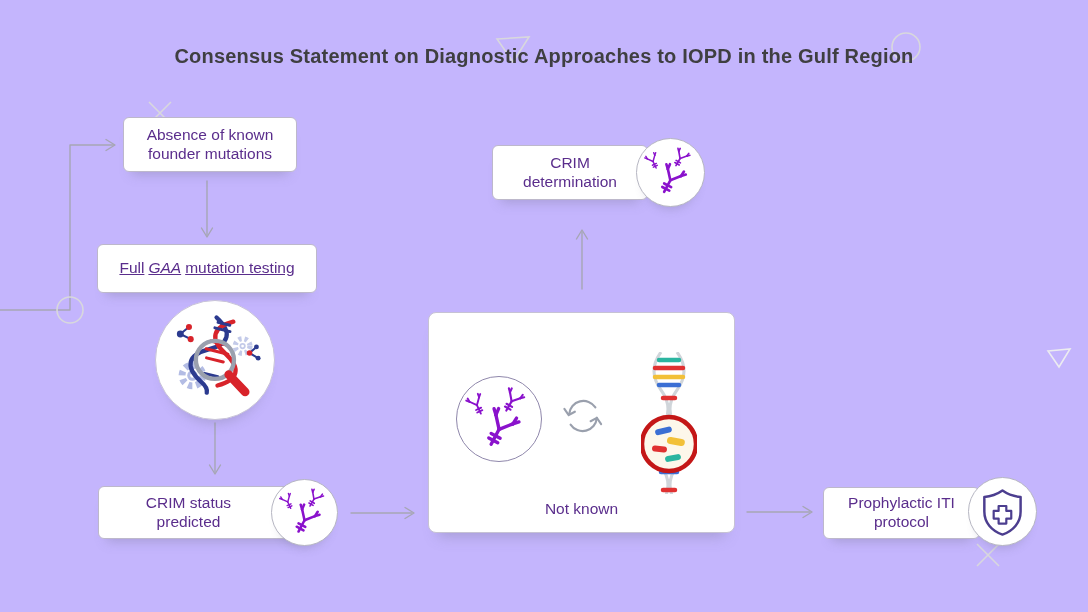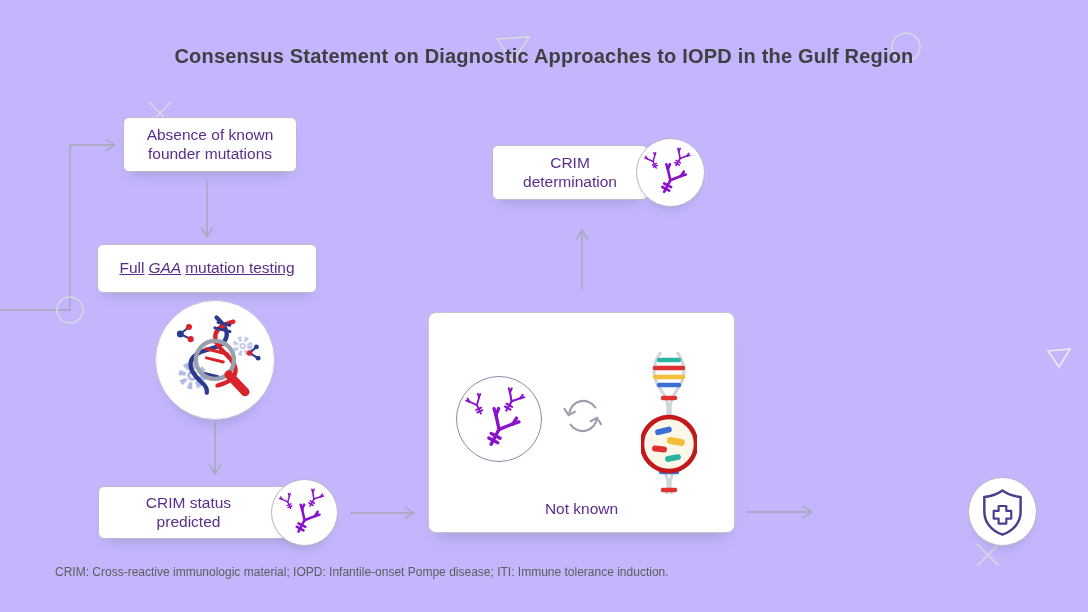--- a/index.html
+++ b/index.html
@@ -205,24 +205,26 @@
         <rect x="14" y="76" width="17" height="6" rx="3" fill="#3b6fd4" transform="rotate(-14 22 79)"></rect>
         <rect x="26" y="86" width="18" height="7" rx="3.5" fill="#f2c038" transform="rotate(10 35 89)"></rect>
         <rect x="11" y="94" width="15" height="6" rx="3" fill="#e03131" transform="rotate(6 18 97)"></rect>
         <rect x="24" y="103" width="16" height="6" rx="3" fill="#2bb5a0" transform="rotate(-10 32 106)"></rect>
       </g>
       <circle cx="28" cy="92" r="27" fill="none" stroke="#c41717" stroke-width="4.5"></circle>
     </svg>
     <div id="notknown">Not known</div>
   </div>
 
+  <div class="node" id="box-proph">
+    <span>Prophylactic ITI protocol</span>
+  </div>
   <div class="badge" id="badge-shield">
     <svg viewBox="0 0 100 100">
       <g fill="none" stroke="#4c3e8f" stroke-linejoin="round">
         <path d="M50,12 C60,19 72,23 83,23.5 L83,50 C83,70 70,85 50,92 C30,85 17,70 17,50 L17,23.5 C28,23 40,19 50,12 Z" stroke-width="4.5"></path>
         <path d="M43,40 h14 v9 h9 v14 h-9 v9 h-14 v-9 h-9 v-14 h9 Z" stroke-width="4"></path>
       </g>
     </svg>
   </div>
 
-  <div class="footnote">CRIM: Cross-reactive immunologic material; IOPD: Infantile-onset Pompe disease; ITI: Immune tolerance induction.</div>
 
 </div>
 
 </body></html>

